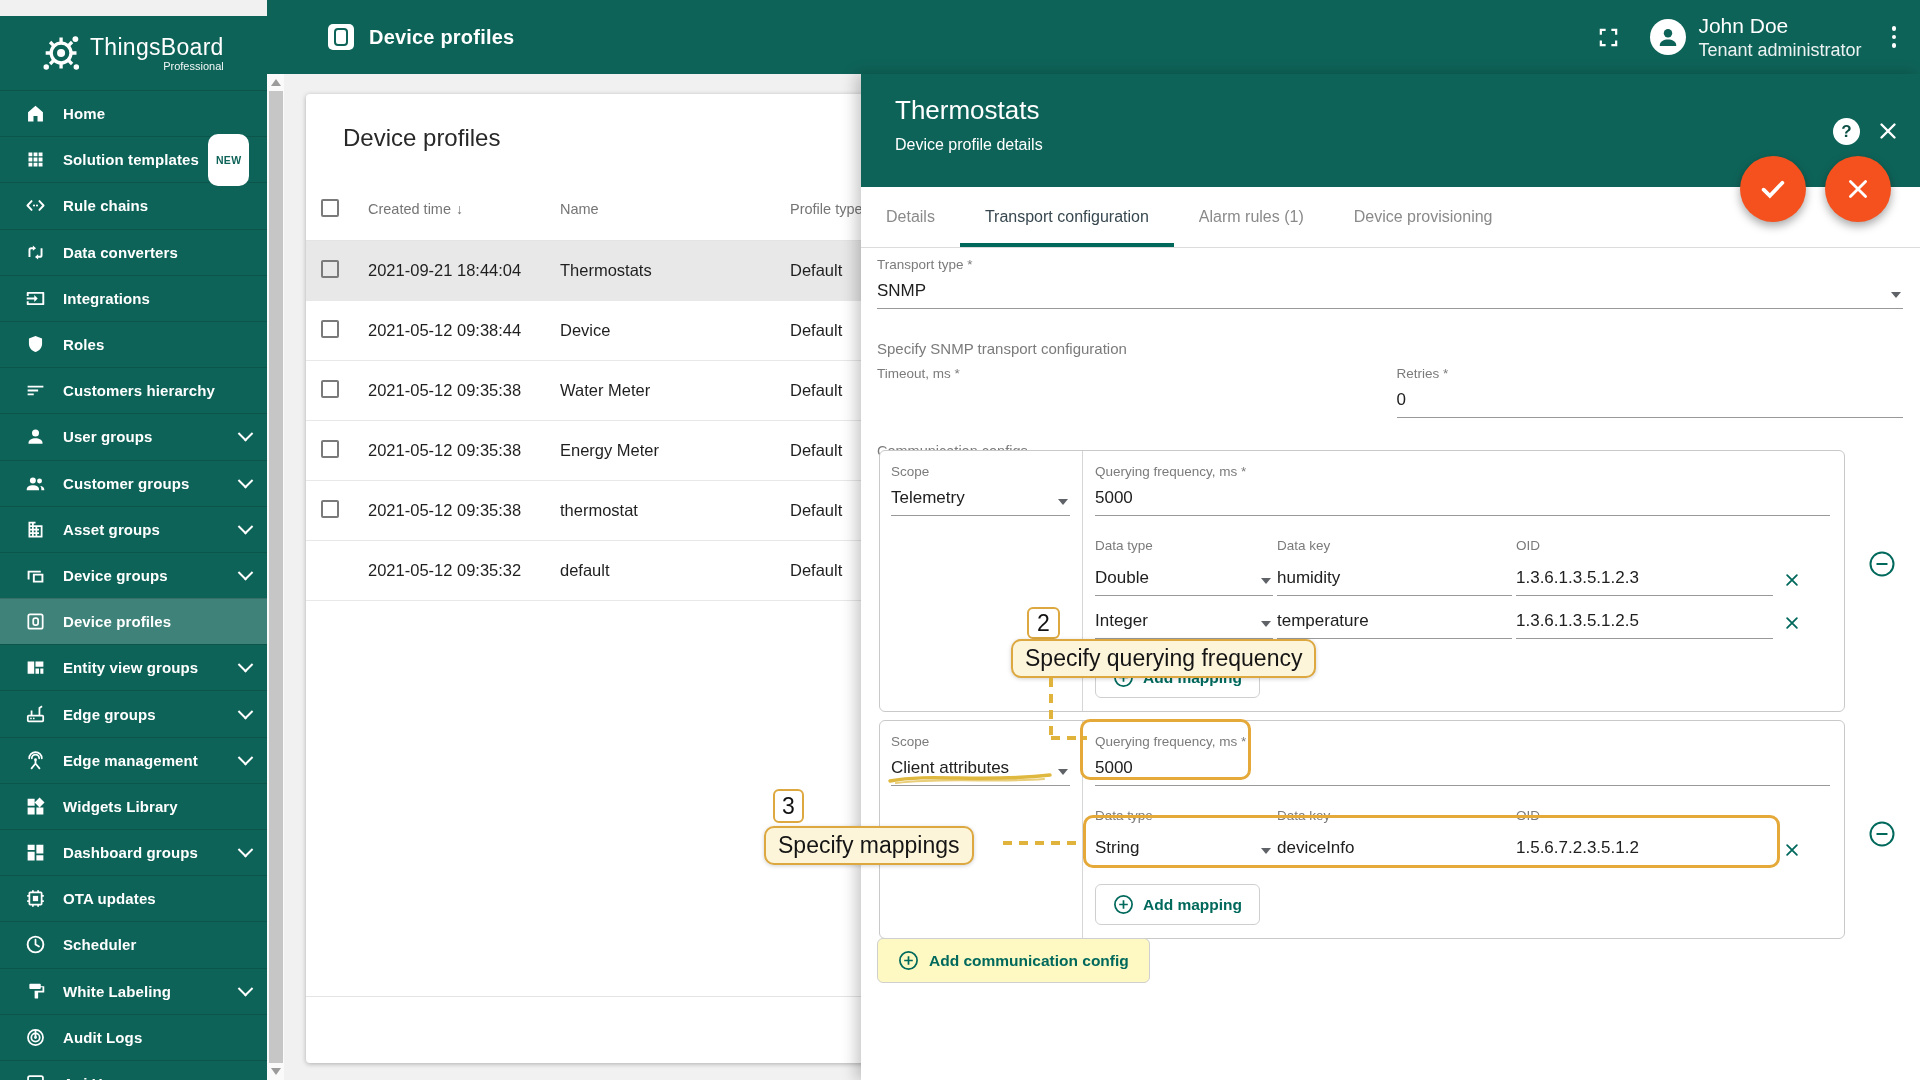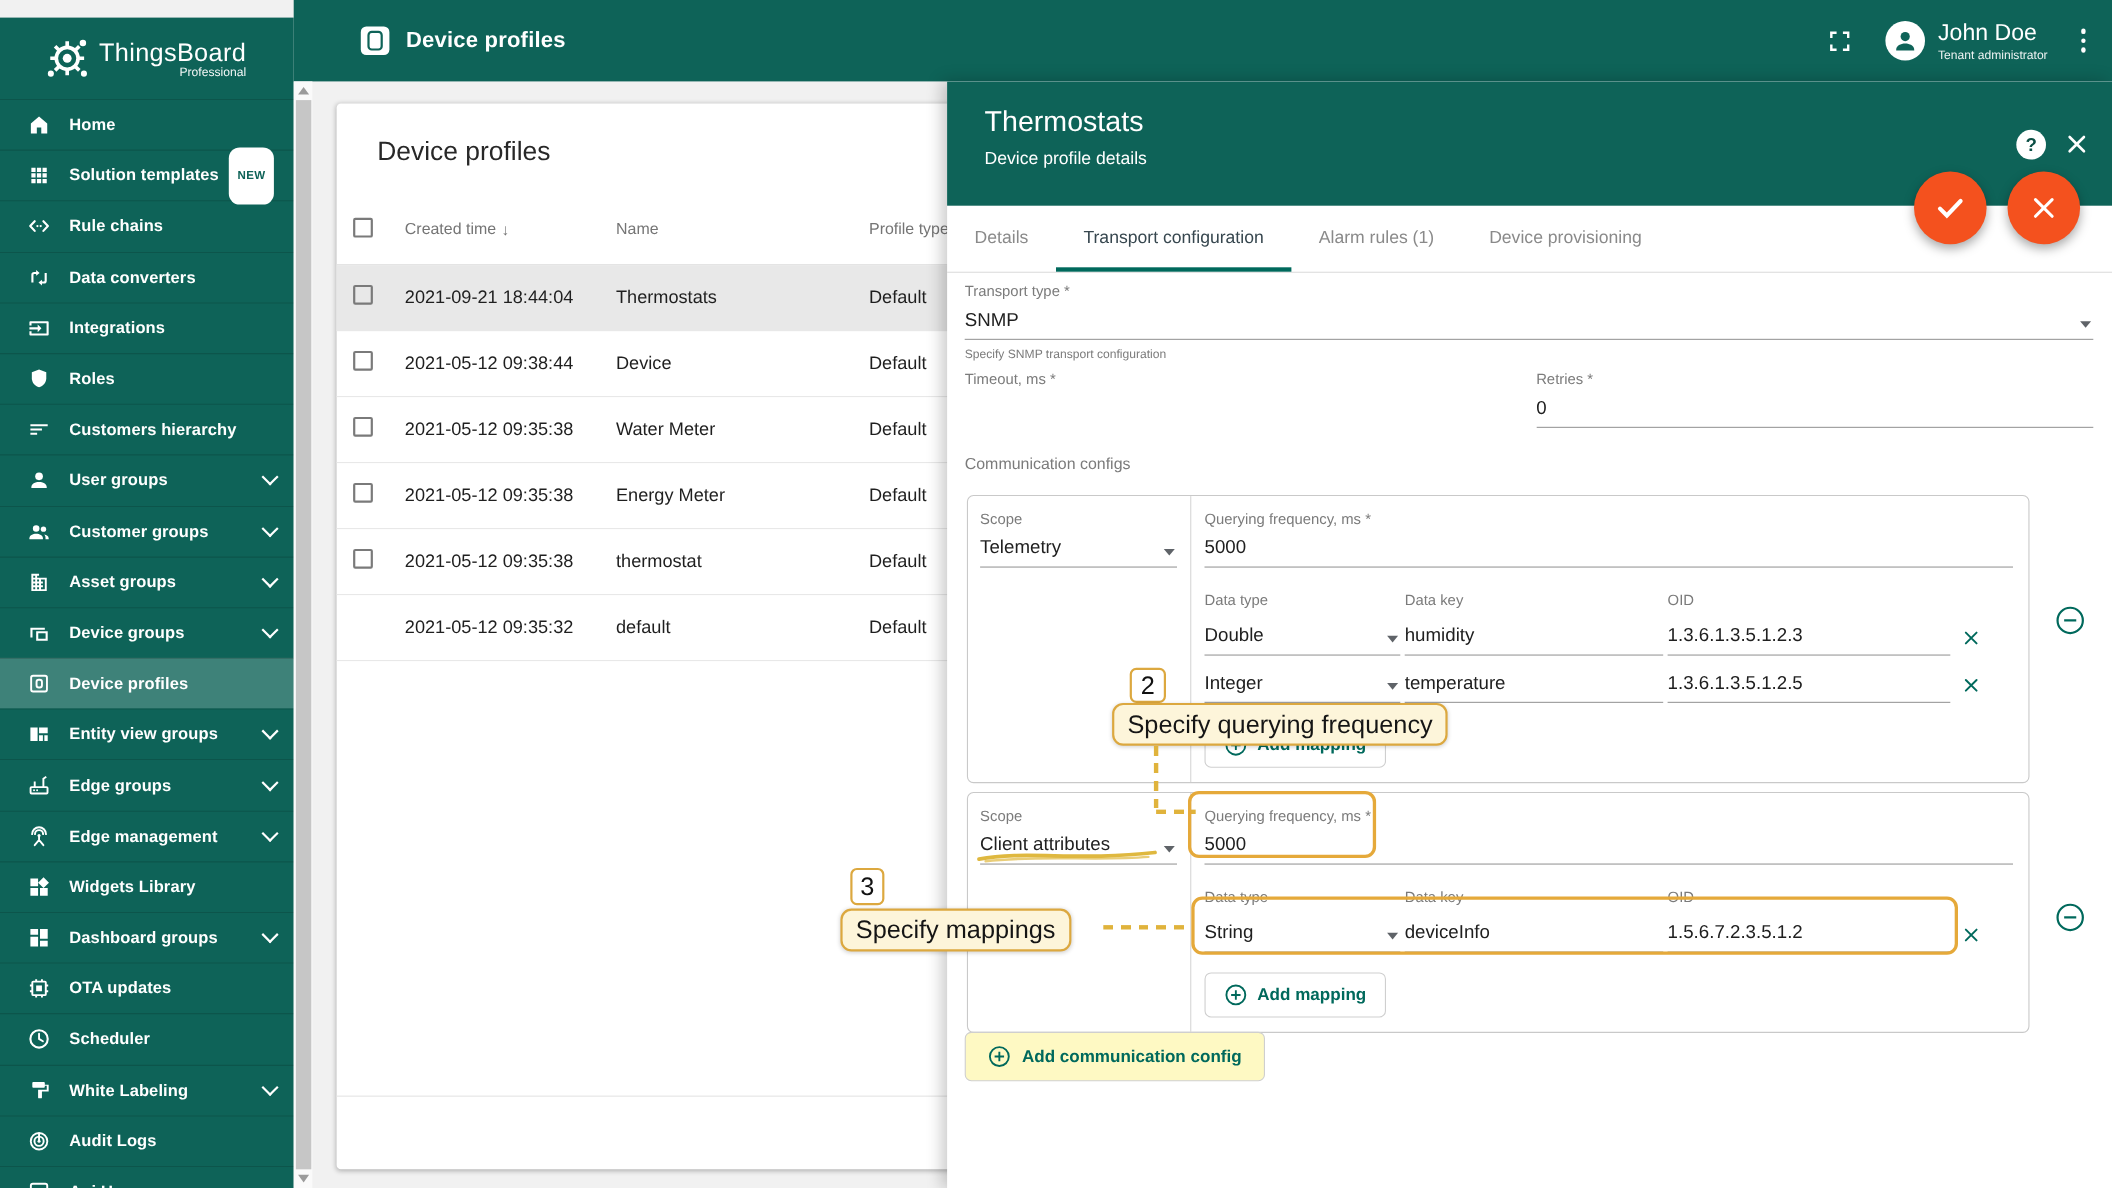--- a/index.html
+++ b/index.html
@@ -37,21 +37,21 @@
   .tb-left{display:flex;align-items:center;margin-left:61px}
   .dp-ic{width:26px;height:26px;background:#fff;border-radius:5px;display:flex;align-items:center;justify-content:center}
   .dp-ic i{display:block;width:10px;height:14px;border:2.6px solid #0e6358;border-radius:4px}
   .tb-title{margin-left:15px;font-size:20px;font-weight:700;letter-spacing:.2px}
   .tb-right{margin-left:auto;display:flex;align-items:center;margin-right:20px}
   .fs-ic{width:23px;height:23px;cursor:pointer}
   .avatar{width:36px;height:36px;border-radius:50%;background:#fff;margin-left:30px;display:flex;
           align-items:center;justify-content:center;cursor:pointer}
   .user-txt{margin-left:12px;line-height:1.3;cursor:pointer}
   .user-name{font-size:21px}
-  .user-role{font-size:11px;opacity:.92}
+  .user-role{font-size:18px;opacity:.92}
   .kebab{margin-left:26px;display:flex;flex-direction:column;gap:4px;cursor:pointer;padding:4px}
   .kebab i{width:4.5px;height:4.5px;border-radius:50%;background:#fff}
 
   
   .card{position:absolute;left:306px;top:94px;width:1584px;height:969px;background:#fff;border-radius:4px;
         box-shadow:0 1px 5px rgba(0,0,0,.28);z-index:10}
   .card-title{padding:30px 0 0 37px;font-size:24px;color:#282828}
   .thead{display:flex;align-items:center;height:62px;margin-top:26px;border-bottom:1px solid #e4e4e4;
          color:#757575;font-size:14.5px}
   .col-cb{width:62px;padding-left:15px;box-sizing:border-box}
@@ -82,21 +82,21 @@
   .tab.active{color:#37474f}
   .tab .tline{display:none}
   .tab.active .tline{display:block;position:absolute;left:0;right:0;bottom:0;height:4px;background:#00695c}
   .p-body{padding:0 17px 0 16px}
   .fld{position:relative;padding-top:9px}
   .f-label{font-size:13.5px;color:#7b7b7b;white-space:nowrap}
   .f-value{margin-top:7px;font-size:17px;color:#202020;line-height:24px;border-bottom:1px solid #999;
            padding-bottom:5px;position:relative}
   .caret{position:absolute;right:2px;bottom:11px;width:0;height:0;border-left:5.5px solid transparent;
          border-right:5.5px solid transparent;border-top:6.5px solid #5f6368}
-  .hint{margin-top:7px;font-size:11px;color:#7b7b7b}
+  .hint{margin-top:31px;font-size:15px;color:#7b7b7b}
   .two{display:flex;gap:13px}
   .two .fld{flex:1}
   .sect{margin-top:25px;font-size:14.5px;color:#7b7b7b}
   .cfg-row{position:absolute;left:18px;right:75px}
   .cfg1{top:376px}
   .cfg2{top:646px}
   .cfg-box{border:1px solid #c9c9c9;border-radius:6px;display:flex;background:#fff}
   .cfg-left{width:203px;flex:0 0 203px;border-right:1px solid #d6d6d6;padding:4px 12px 12px 11px;box-sizing:border-box;position:relative}
   .cfg-right{flex:1;padding:4px 14px 13px 12px}
   .map-grid{display:grid;grid-template-columns:178px 235px 257px 36px;column-gap:4px;align-items:end}

